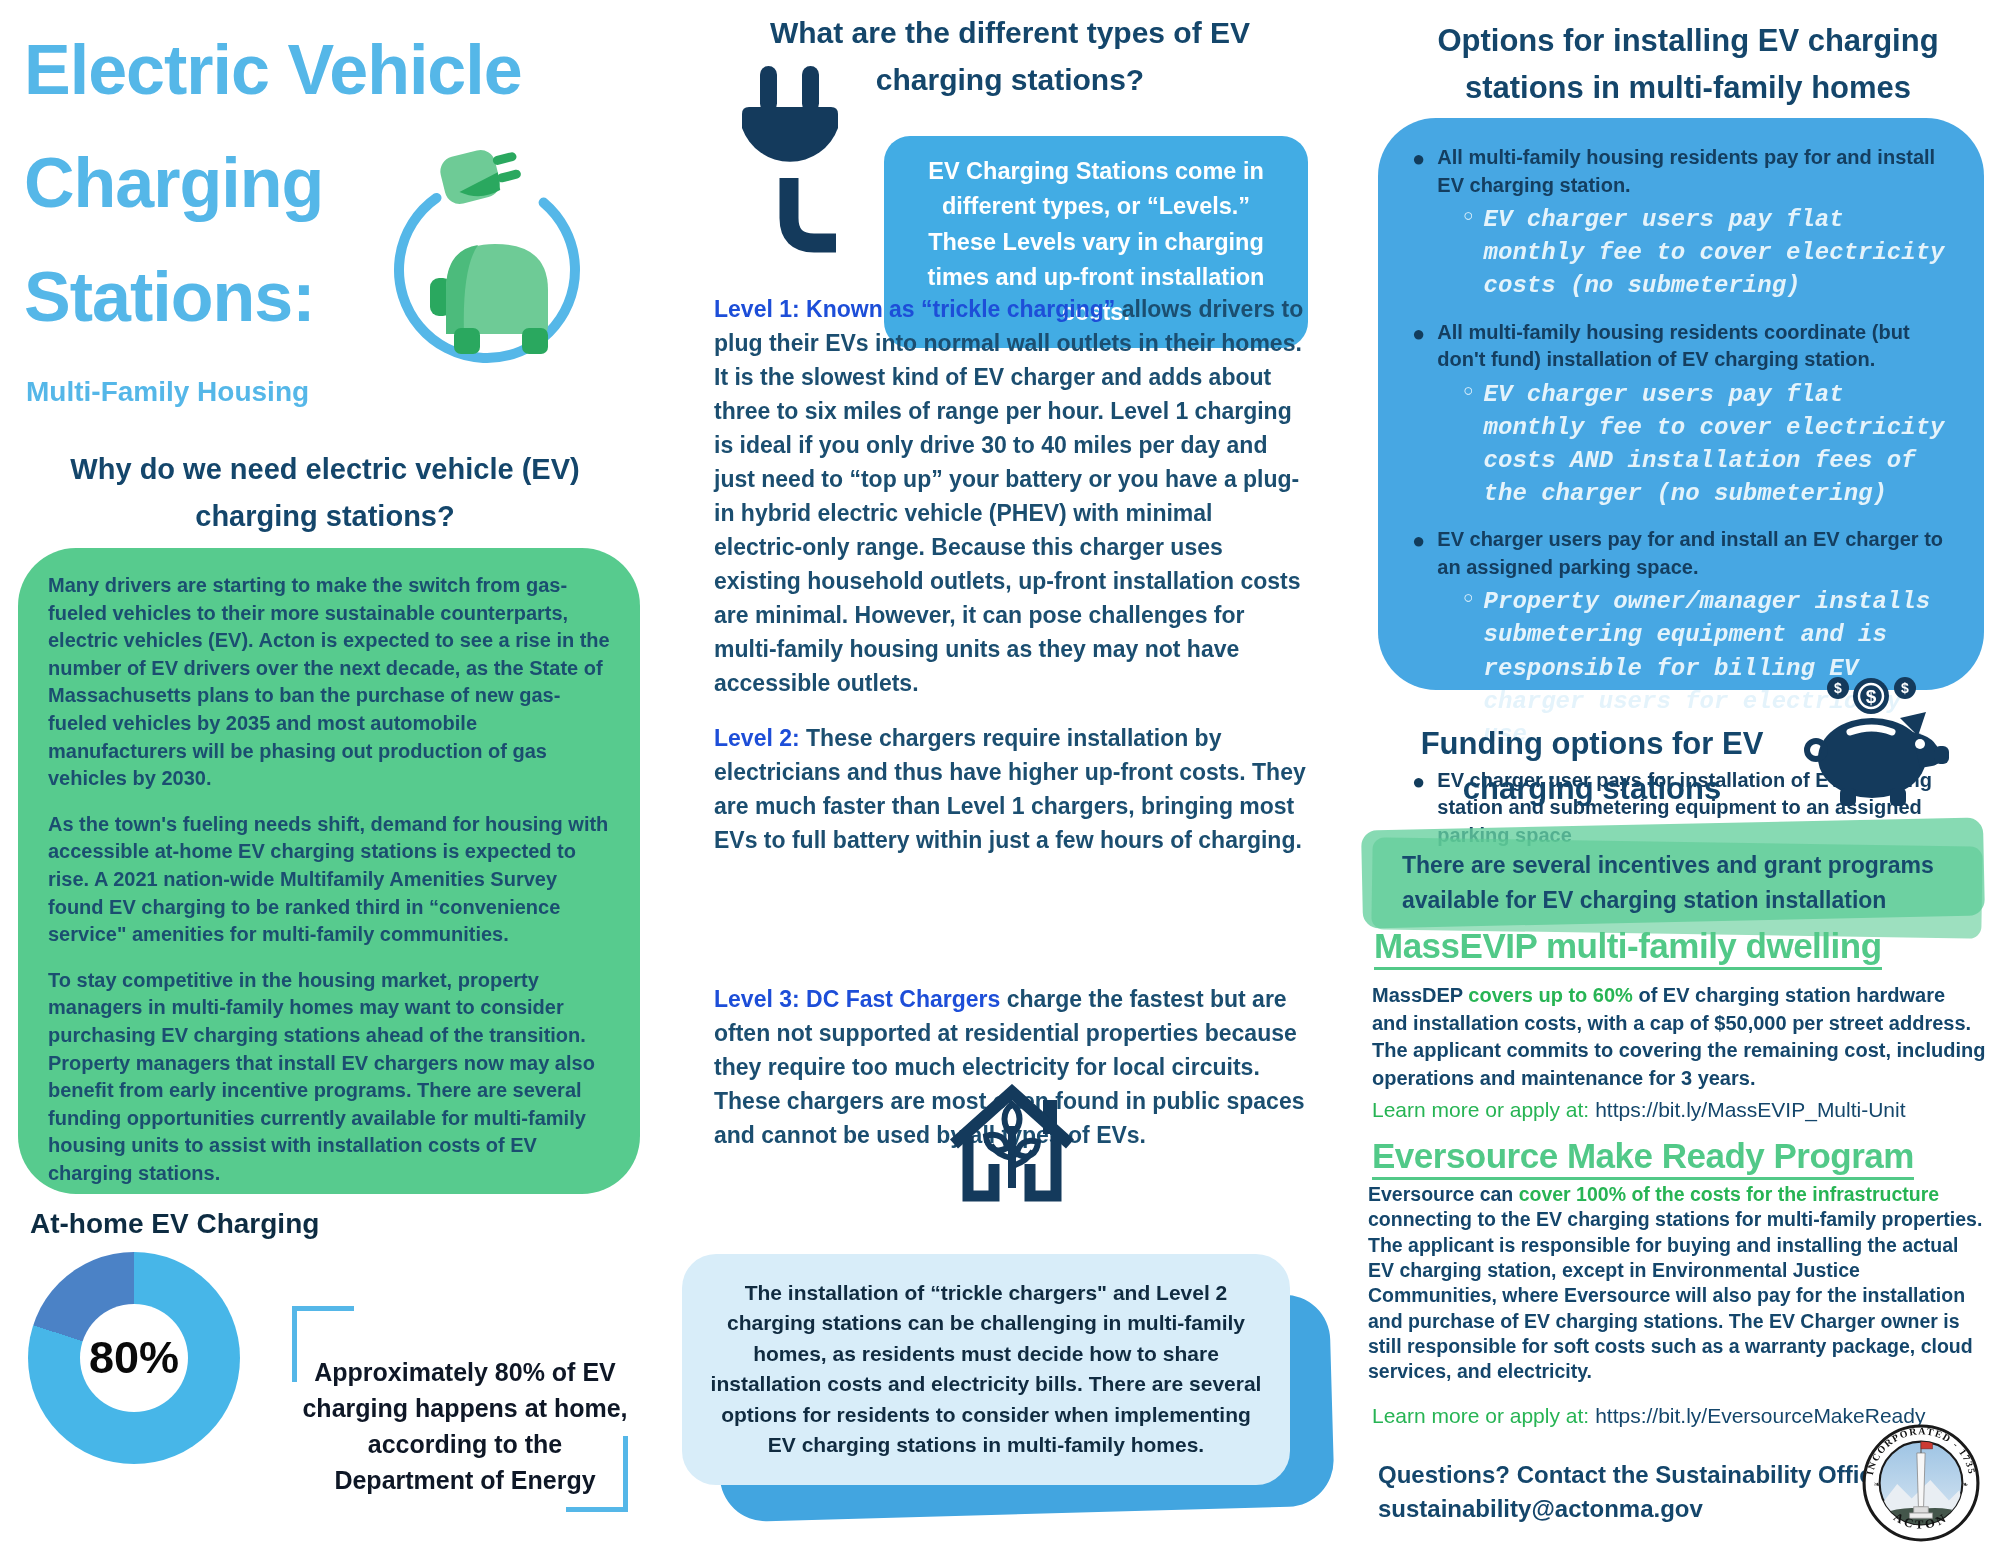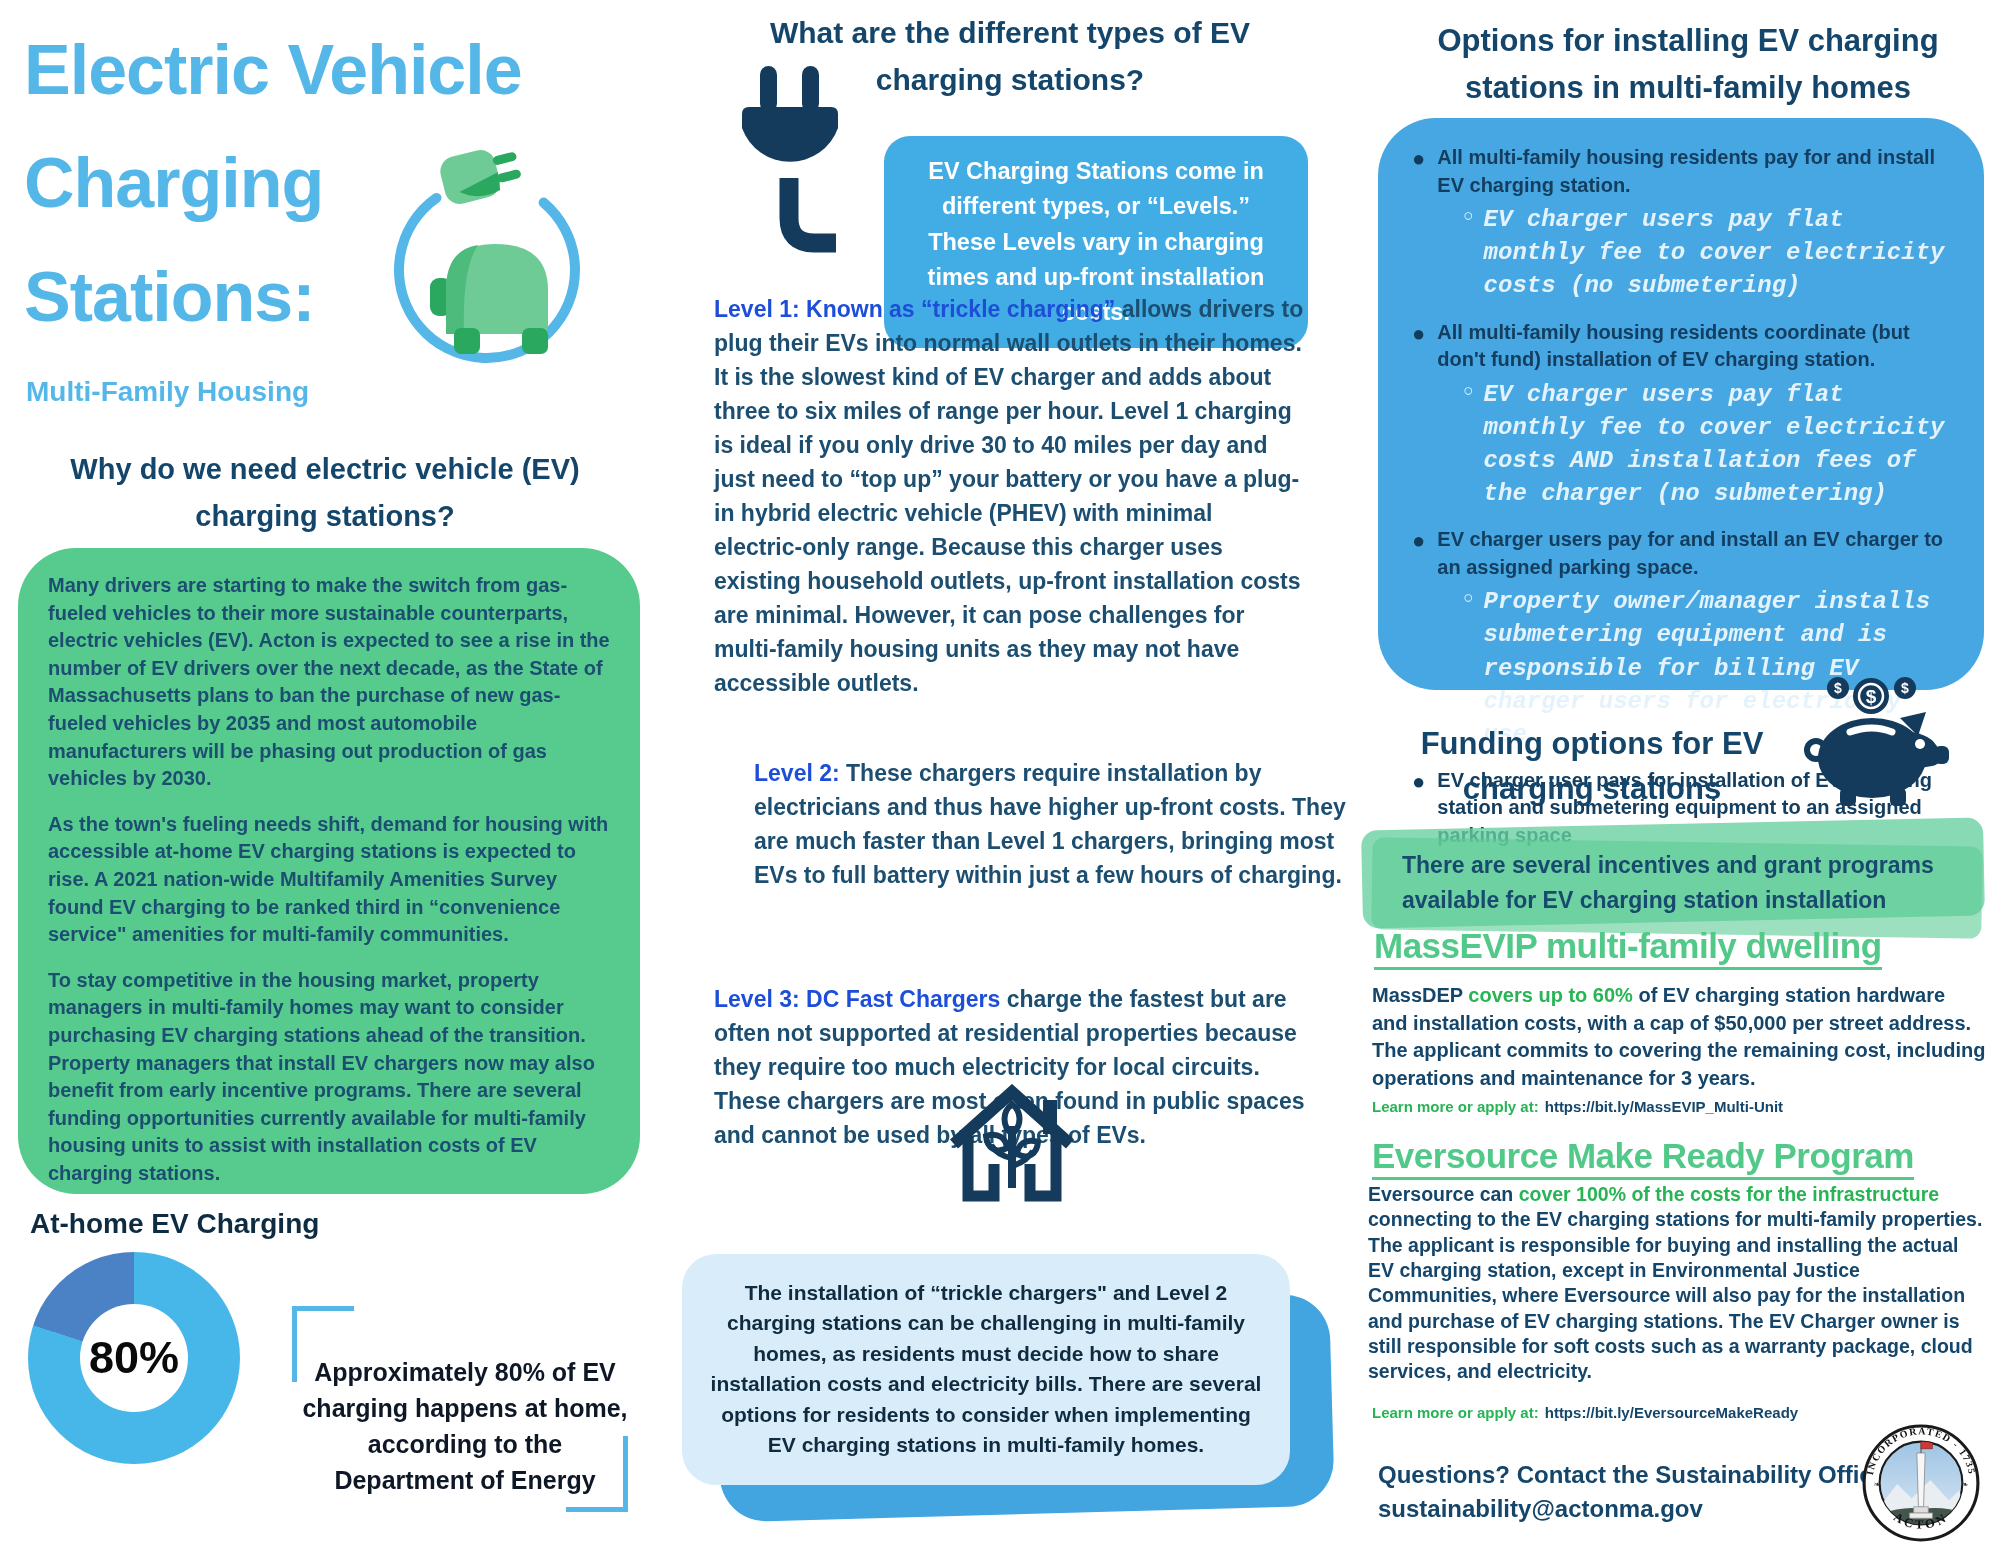--- a/index.html
+++ b/index.html
@@ -41,21 +41,21 @@
   .bracket-tl{left:292px;top:1306px;width:62px;height:76px;border-top:5px solid var(--sky);border-left:5px solid var(--sky);}
   .bracket-br{left:566px;top:1436px;width:62px;height:76px;border-bottom:5px solid var(--sky);border-right:5px solid var(--sky);}
   .callout-text{left:300px;top:1354px;width:330px;text-align:center;color:#0e1726;font-size:25px;font-weight:700;line-height:1.44;}
 
   
   .mid-heading{left:745px;top:10px;width:530px;text-align:center;color:var(--navy-head);font-size:30px;font-weight:800;line-height:1.55;}
   .plug-icon{left:736px;top:66px;width:108px;height:190px;}
   .intro-callout{left:884px;top:136px;width:424px;background:var(--callout-blue);border-radius:26px;
                  padding:18px 22px;color:#ffffff;font-size:23.5px;font-weight:800;text-align:center;line-height:1.5;}
   .level{left:714px;width:592px;color:var(--navy-body);font-size:23px;font-weight:700;line-height:1.48;}
-  .lv1{top:292px;} .lv2{top:756px;margin-left:40px;} .lv3{top:982px;}
+  .lv1{top:292px;} .lv2{top:721px;} .lv3{top:982px;}
   .hl{color:#1d4ed8;}
   .house-icon{left:946px;top:1084px;width:132px;height:124px;}
   .note-brush{left:718px;top:1302px;width:614px;height:212px;background:var(--brush-blue);border-radius:46px;transform:rotate(-1.6deg);}
   .note-box{left:682px;top:1254px;width:608px;min-height:214px;background:var(--pale-blue);border-radius:34px;padding:24px 28px;}
   .note-box div{color:#102b40;font-size:21px;font-weight:700;line-height:1.45;text-align:center;}
 
   
   .opt-heading{left:1388px;top:18px;width:600px;text-align:center;color:var(--navy-head);font-size:31px;font-weight:800;line-height:1.5;}
   .blue-box{left:1378px;top:118px;width:606px;height:572px;background:var(--blue-box);border-radius:58px;padding:26px 30px 16px 34px;}
   .opt{display:flex;gap:12px;margin-bottom:16px;}
@@ -69,21 +69,21 @@
   .funding-heading{left:1392px;top:722px;width:400px;text-align:center;color:var(--navy-head);font-size:31px;font-weight:800;line-height:1.45;}
   .piggy{left:1792px;top:670px;width:162px;height:140px;}
   .band1{left:1362px;top:824px;width:622px;height:98px;background:#65d09d;opacity:.78;border-radius:16px;transform:rotate(-1.2deg);}
   .band2{left:1372px;top:842px;width:610px;height:92px;background:#5bcb94;opacity:.6;border-radius:12px;transform:rotate(.9deg);}
   .funding-note{left:1402px;top:848px;width:560px;text-align:left;color:#174a6d;font-size:23px;font-weight:800;line-height:1.5;}
 
   .grn-heading{color:var(--green-head);font-size:35px;font-weight:800;display:inline-block;border-bottom:3px solid currentColor;padding-bottom:1px;letter-spacing:-.5px;}
   .mev-heading{left:1374px;top:926px;}
   .mev-para{left:1372px;top:982px;width:614px;color:var(--navy-head);font-size:20px;font-weight:700;line-height:1.38;}
   .grn{color:var(--green-bright);}
-  .learn{color:var(--green-bright);font-size:15px;font-weight:700;}
+  .learn{color:var(--green-bright);font-size:21px;font-weight:400;}
   .learn .url{color:var(--navy-head);margin-left:6px;}
   .learn1{left:1372px;top:1098px;}
   .ev-heading{left:1372px;top:1136px;}
   .ev-para{left:1368px;top:1182px;width:618px;color:var(--navy-head);font-size:19.5px;font-weight:700;line-height:1.3;}
   .learn2{left:1372px;top:1404px;}
   .contact{left:1378px;top:1458px;width:580px;color:var(--navy-head);font-size:24px;font-weight:800;line-height:1.42;}
   .seal{left:1862px;top:1424px;width:118px;height:118px;}
 </style>
 </head>
 <body>

